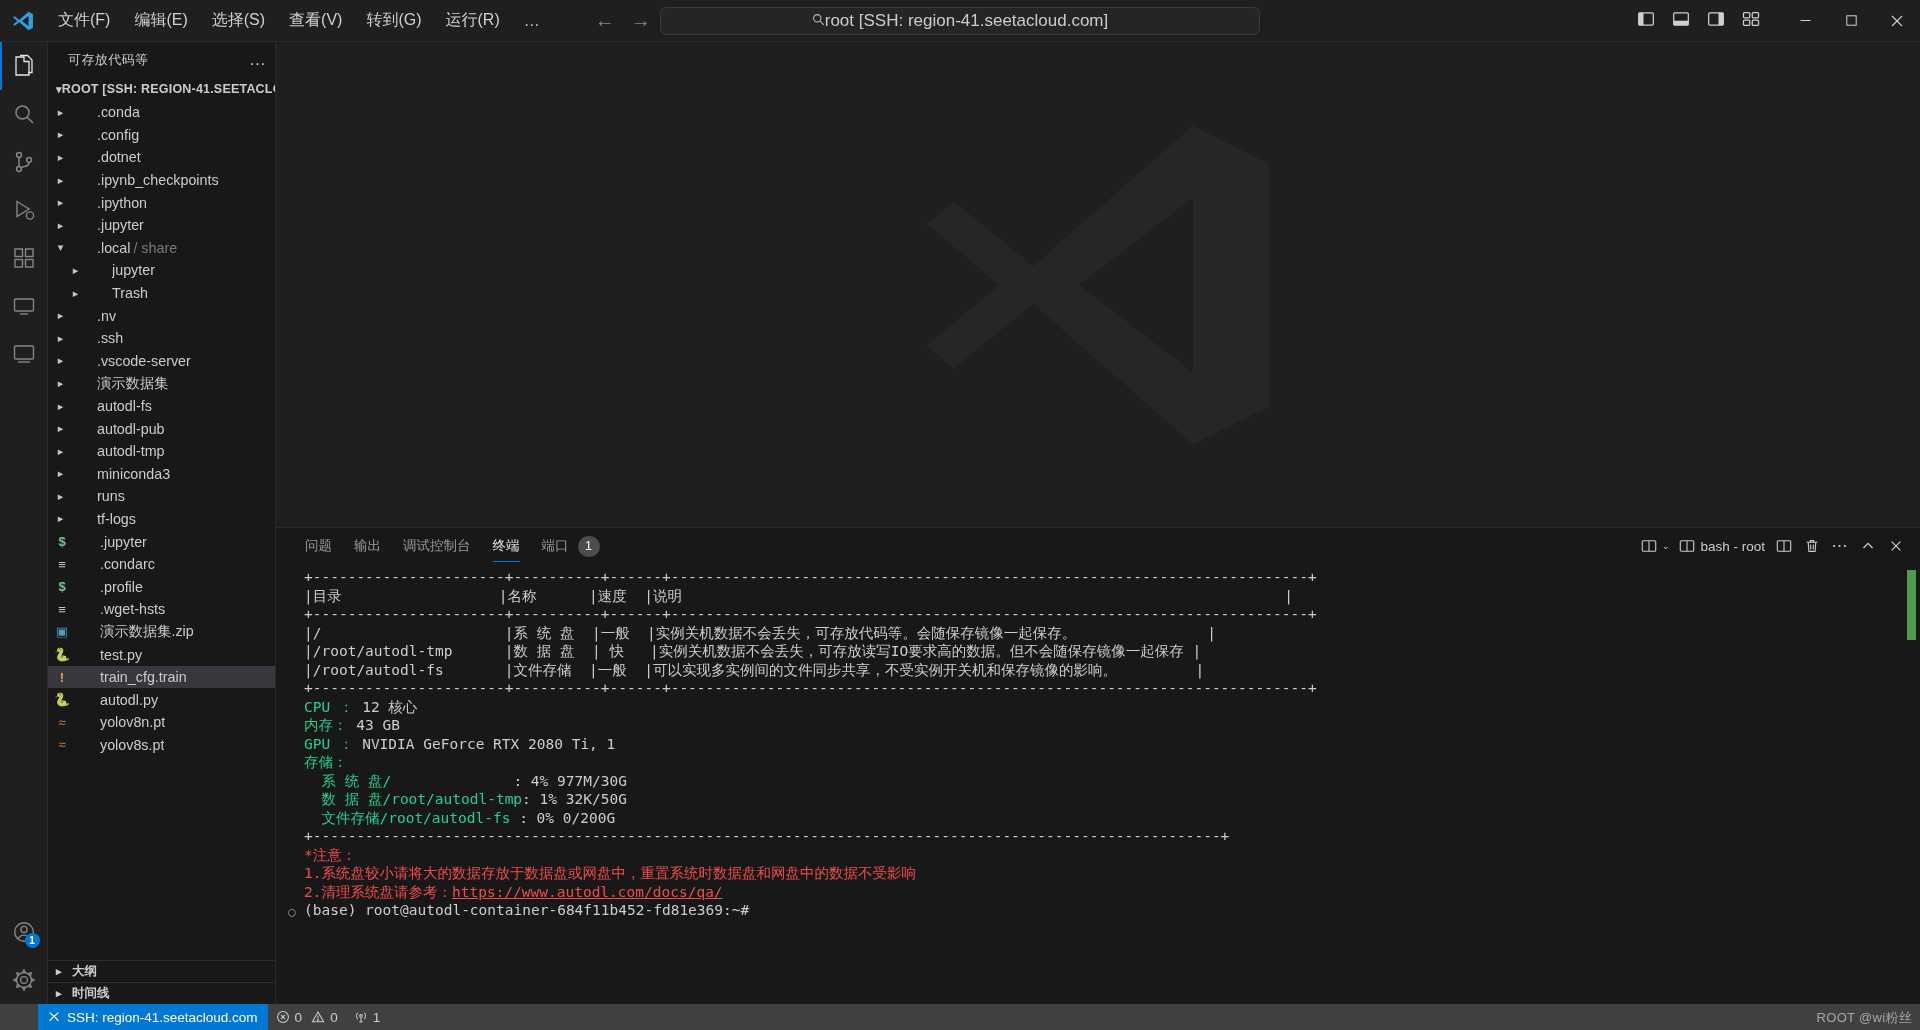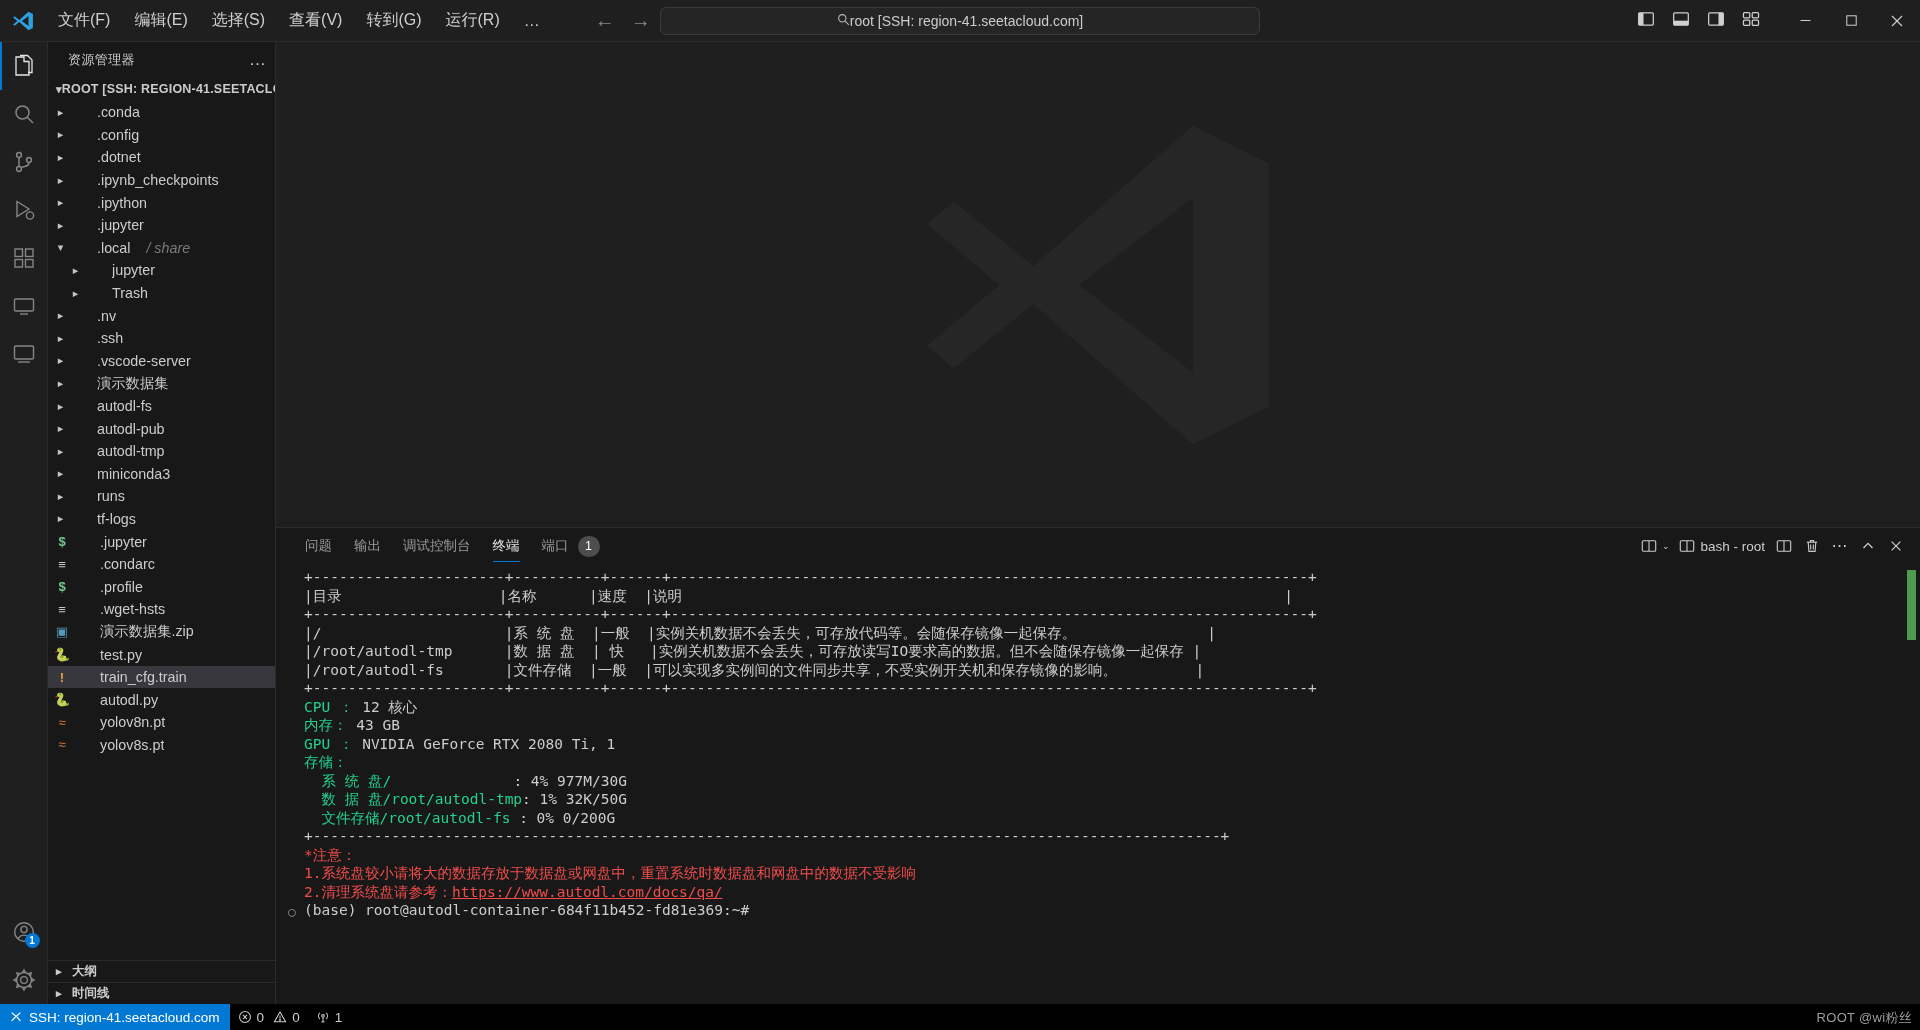--- a/index.html
+++ b/index.html
@@ -23,21 +23,21 @@
   .menu-item {
     font-size: 16px; color: #cfcfcf; padding: 4px 12px; cursor: default;
     white-space: nowrap;
   }
   .nav-arrows { display: flex; align-items: center; gap: 14px; margin-left: 42px; }
   .nav-arrow { color: #8a8a8a; font-size: 20px; width: 22px; text-align: center; }
   .search-wrap { position: absolute; left: 50%; transform: translateX(-50%); }
   .search-box {
     width: 600px; height: 28px; background: #252526; border: 1px solid #3b3b3b;
     border-radius: 6px; display: flex; align-items: center; justify-content: center;
-    gap: 0; font-size: 14px; color: #cccccc;
+    gap: 0; font-size: 17px; color: #cccccc;
   }
   .search-box .mag { font-size: 13px; color: #bdbdbd; }
   .title-right { margin-left: auto; display: flex; align-items: center; height: 100%; }
   .layout-icons { display: flex; align-items: center; gap: 17px; margin-right: 22px; }
   .layout-icons svg { width: 18px; height: 18px; }
   .win-btn {
     width: 46px; height: 42px; display: flex; align-items: center; justify-content: center;
     color: #d0d0d0; font-size: 14px;
   }
 
@@ -87,21 +87,21 @@
     color: #cccccc; white-space: nowrap; cursor: pointer; padding-right: 4px;
   }
   .row.selected { background: #37373d; }
   .row .chev {
     width: 17px; flex: 0 0 17px; text-align: center; color: #c5c5c5; font-size: 11px;
   }
   .row .ficon {
     width: 20px; flex: 0 0 20px; text-align: center; font-size: 13px; line-height: 1;
   }
   .row .label { overflow: hidden; text-overflow: ellipsis; margin-left: 28px; }
-  .row .sub { color: #7a7a7a; margin-left: 16px; font-style: italic; }
+  .row .sub { color: #7a7a7a; margin-left: 3px; }
   .ic-green { color: #73c991; font-weight: bold; }
   .ic-gray { color: #c5c5c5; }
   .ic-blue { color: #519aba; }
   .ic-orange { color: #e37933; }
   .ic-warn { color: #e8a33d; font-weight: bold; }
   .sidebar-section {
     height: 22px; display: flex; align-items: center; font-size: 12.5px;
     font-weight: bold; color: #cccccc; border-top: 1px solid #2b2b2b; padding-left: 8px;
   }
   .sidebar-section .chev { width: 16px; font-size: 11px; }
@@ -155,22 +155,22 @@
   }
   .term-scroll-thumb {
     position: absolute; right: 2px; top: 6px; width: 9px; height: 70px; background: #4e9a4e;
   }
   .prompt-dot {
     position: absolute; left: 2px; color: #8a8a8a; font-size: 13px;
   }
 
   
   .statusbar {
-    height: 26px; flex: 0 0 26px; background: #000000; display: flex; align-items: flex-start;
-    font-size: 13px; color: #cccccc; position: relative;
+    height: 26px; flex: 0 0 26px; background: #404040; display: flex; align-items: flex-start;
+    font-size: 13px; color: #cccccc; position: relative; padding-left: 38px;
   }
   .remote-indicator {
     background: #0078d4; color: #ffffff; height: 26px; display: flex; align-items: center;
     gap: 6px; padding: 0 10px 0 9px; font-size: 13.5px;
   }
   .remote-indicator svg { width: 14px; height: 14px; }
   .sb-item { display: flex; align-items: center; gap: 5px; padding: 0 8px; height: 26px; font-size: 13.5px; }
   .sb-item svg { width: 14px; height: 14px; }
   .watermark-text {
     position: absolute; right: 8px; bottom: 3px; color: #b9b9b9; font-size: 13px; opacity: .85;
@@ -326,21 +326,21 @@
           <circle cx="12" cy="12" r="3.4"></circle>
           <path d="M12 1.8 l1.5 2.6 h-3 Z M12 22.2 l-1.5-2.6 h3 Z M1.8 12 l2.6-1.5 v3 Z M22.2 12 l-2.6 1.5 v-3 Z
                    M4.8 4.8 l2.9 .6 -2.1 2.1 Z M19.2 19.2 l-2.9-.6 2.1-2.1 Z M19.2 4.8 l-.6 2.9 -2.1-2.1 Z M4.8 19.2 l.6-2.9 2.1 2.1 Z"></path>
           <circle cx="12" cy="12" r="7.4"></circle>
         </svg>
       </div>
     </div>
 
     <div class="sidebar">
       <div class="sidebar-header">
-        <span>资源管理器</span>
+        <span>可存放代码等</span>
         <span class="dots">…</span>
       </div>
       <div class="tree-root">
         <span class="chev">▾</span>
         <span>ROOT [SSH: REGION-41.SEETACLOUD...</span>
       </div>
       <div class="tree" id="tree-container">
           <div class="row" style="padding-left: 4px;">
             <span class="chev">▸</span>
             <span class="label">.conda</span>

